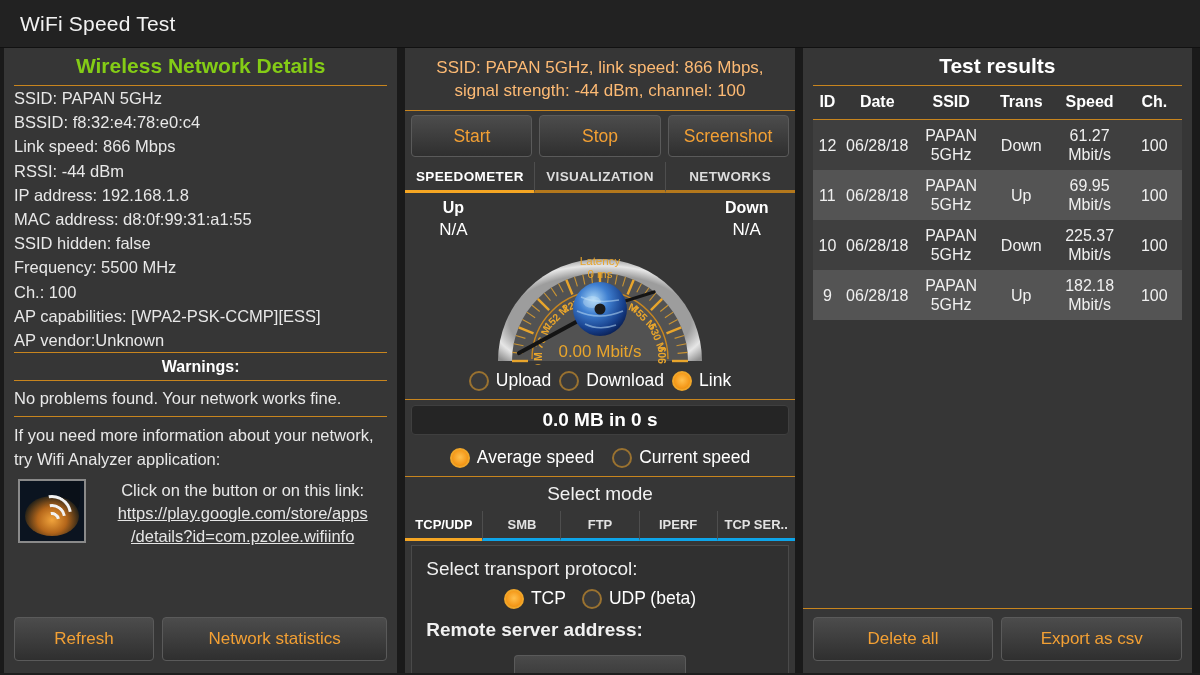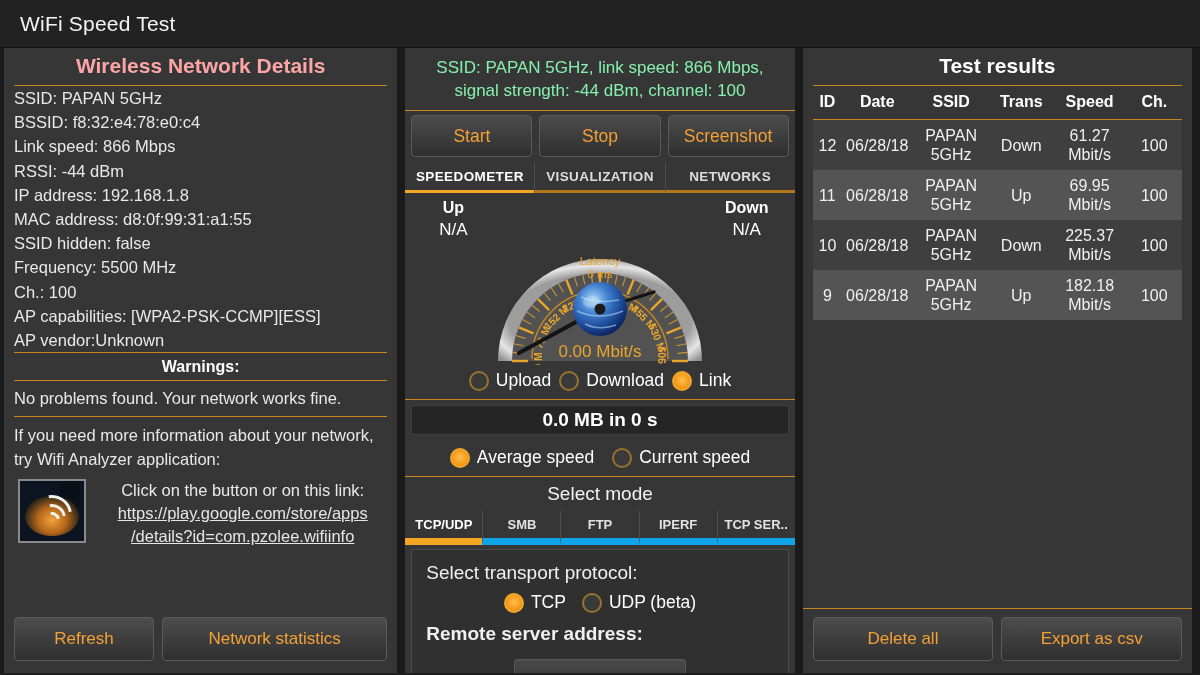--- a/index.html
+++ b/index.html
@@ -27,21 +27,21 @@
   .gap          { width: 8px; background: #1a1a1a; }
   .panel-center { width: 392px; }
   .panel-right  { width: 392px; margin-right: 8px; }
 
   .panel-inner { position: absolute; inset: 0; display: flex; flex-direction: column; }
   .hr-thin { height: 1px; background: #c8851e; width: 100%; }
 
   
   .lp-pad { padding: 0 10px; }
   .lp-title {
-    color: #fca5a5; font-size: 21px; font-weight: bold; text-align: center;
+    color: #84cc16; font-size: 21px; font-weight: bold; text-align: center;
     padding: 6px 0 7px;
   }
   .lp-line { color: #e8e8e8; font-size: 16.5px; line-height: 24.2px; white-space: nowrap; }
   .lp-warn-head { color: #ffffff; font-size: 16px; font-weight: bold; text-align: center; padding: 5px 0 4px; }
   .lp-warn-text { color: #e8e8e8; font-size: 16.5px; line-height: 24px; padding: 5px 0 6px; }
   .lp-note { color: #e8e8e8; font-size: 16.5px; line-height: 24px; padding: 6px 0 4px; }
   .lp-linkrow { display: flex; gap: 12px; align-items: flex-start; padding: 4px 0 0 4px; }
   .app-icon {
     width: 68px; height: 64px; flex: 0 0 68px;
     border: 2px solid #8a8a8a; background: #0b1420;
@@ -68,21 +68,21 @@
     flex: 1; height: 44px; border-radius: 4px;
     background: linear-gradient(to bottom, #4c4c4c 0%, #3d3d3d 52%, #2f2f2f 100%);
     border: 1px solid #5a5a5a;
     color: #f3a034; font-size: 17px;
     display: flex; align-items: center; justify-content: center;
     cursor: pointer; user-select: none;
   }
   .btn.wide { flex: 1.62; }
 
   
-  .cp-head { color: #86efac; font-size: 17px; text-align: center; line-height: 23px; padding: 8px 6px 8px; }
+  .cp-head { color: #fdba74; font-size: 17px; text-align: center; line-height: 23px; padding: 8px 6px 8px; }
   .cp-btnrow { display: flex; gap: 7px; padding: 4px 6px 5px; }
   .cp-btnrow .btn { height: 42px; font-size: 17.5px; }
   .tabs { display: flex; }
   .tab {
     flex: 1; text-align: center; color: #dcdcdc; font-size: 13.5px; font-weight: bold;
     letter-spacing: .4px; padding: 7px 0 6px; cursor: pointer;
     border-bottom: 3px solid #b4781c; position: relative;
   }
   .tab + .tab { border-left: 1px solid #4e4e4e; }
   .tab.active { color: #ffffff; border-bottom-color: #f5a623; }
@@ -107,21 +107,21 @@
   .mb-bar {
     margin: 0 6px; height: 30px; border-radius: 4px;
     background: #252525; border: 1px solid #3f3f3f;
     color: #ffffff; font-size: 19px; font-weight: bold;
     display: flex; align-items: center; justify-content: center;
   }
   .select-mode { color: #f2f2f2; font-size: 19px; text-align: center; padding: 6px 0 6px; }
   .mtabs { display: flex; }
   .mtab {
     flex: 1; text-align: center; color: #e2e2e2; font-size: 13px; font-weight: bold;
-    padding: 6px 0 6px; cursor: pointer; border-bottom: 7px solid #0ea5e9;
+    padding: 6px 0 6px; cursor: pointer; border-bottom: 3px solid #0ea5e9;
     white-space: nowrap;
   }
   .mtab + .mtab { border-left: 1px solid #4e4e4e; }
   .mtab.active { color: #ffffff; border-bottom-color: #f5a623; }
 
   .mode-box {
     margin: 4px 6px 0; flex: 1;
     background: #303030; border: 1px solid #4a4a4a; border-bottom: none;
     padding: 12px 14px 0; overflow: hidden;
   }

